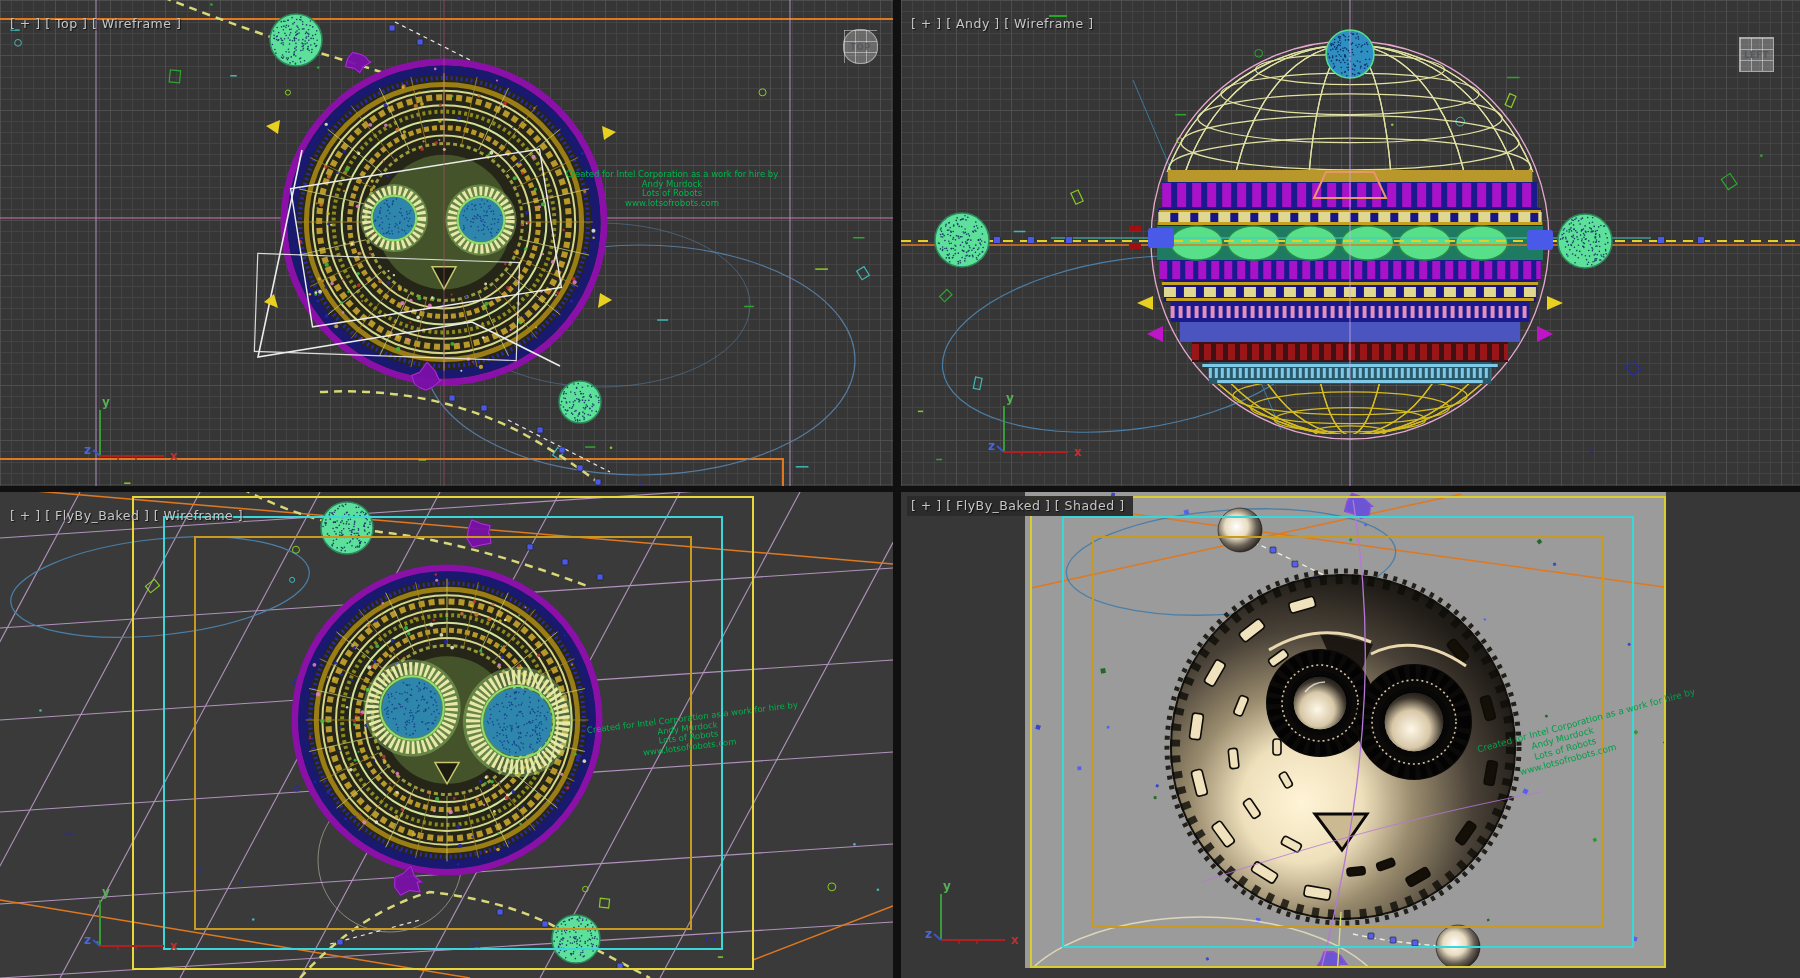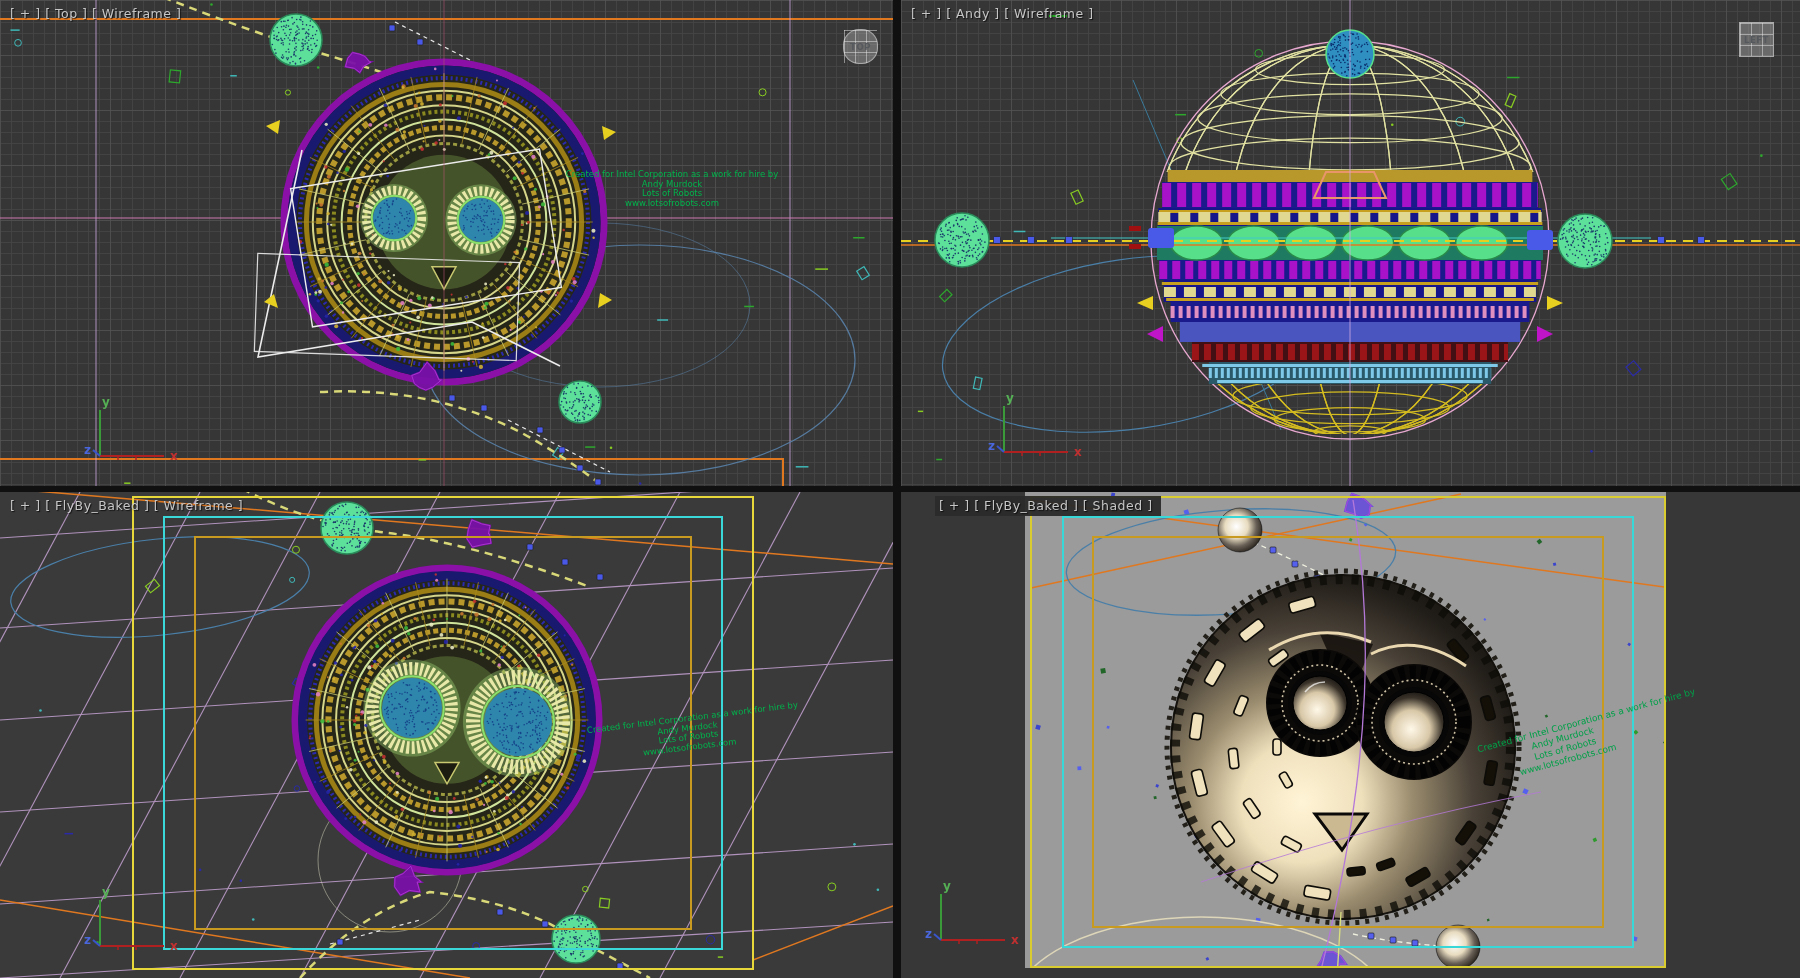--- a/index.html
+++ b/index.html
@@ -12,23 +12,23 @@
       linear-gradient(to bottom, rgba(90,90,90,.45) 1px, transparent 1px),
       linear-gradient(to right, rgba(70,70,70,.8) 1px, transparent 1px),
       linear-gradient(to bottom, rgba(70,70,70,.8) 1px, transparent 1px);
     background-size:55px 55px,55px 55px,11px 11px,11px 11px;}
   .vp-plain{background:#3a3a3a;}
   #vp1{left:0;top:0;width:893px;height:486px;}
   #vp2{left:901px;top:0;width:899px;height:486px;}
   #vp3{left:0;top:492px;width:893px;height:486px;}
   #vp4{left:901px;top:492px;width:899px;height:486px;background:#373737;}
   .scene{position:absolute;left:0;top:0;}
-  .vp-label{position:absolute;left:10px;top:6px;color:#c6c6c6;font-size:12.5px;
+  .vp-label{position:absolute;left:10px;top:16px;color:#c6c6c6;font-size:12.5px;
      letter-spacing:.5px;z-index:20;cursor:default;text-shadow:1px 1px 1px rgba(0,0,0,.7);}
-  .vp-label.boxed{background:rgba(42,42,42,.95);padding:2px 8px 3px 4px;left:6px;top:4px;margin-left:28px;}
+  .vp-label.boxed{background:rgba(42,42,42,.95);padding:2px 8px 3px 4px;left:6px;top:4px;}
   .viewcube{position:absolute;width:33px;height:33px;z-index:20;
      background:rgba(190,190,190,.38);border:1px solid rgba(220,220,220,.55);
      display:flex;align-items:center;justify-content:center;
      box-shadow:inset 0 0 0 1px rgba(120,120,120,.4);}
   .viewcube:before{content:"";position:absolute;inset:0;
      background-image:linear-gradient(to right,rgba(230,230,230,.5) 1px,transparent 1px),
                       linear-gradient(to bottom,rgba(230,230,230,.5) 1px,transparent 1px);
      background-size:11px 11px;}
   .viewcube span{position:relative;color:#55585c;font-size:8.5px;font-weight:bold;letter-spacing:.5px;}
   .credit{position:absolute;z-index:10;text-align:center;color:#00b44c;
@@ -1245,21 +1245,21 @@
           <line x1="103" y1="452" x2="167" y2="452" stroke="#b02020" stroke-width="2"></line>
           <line x1="121" y1="452" x2="121" y2="456" stroke="#b02020" stroke-width="1.5"></line>
           <line x1="139" y1="452" x2="139" y2="456" stroke="#b02020" stroke-width="1.5"></line>
           <line x1="103" y1="452" x2="96" y2="446" stroke="#3a55cc" stroke-width="2"></line>
           <text x="105" y="402" fill="#55b055" font-size="12" font-family="DejaVu Sans, sans-serif" font-weight="bold">y</text>
           <text x="173" y="456" fill="#c03030" font-size="12" font-family="DejaVu Sans, sans-serif" font-weight="bold">x</text>
           <text x="87" y="450" fill="#4a66dd" font-size="12" font-family="DejaVu Sans, sans-serif" font-weight="bold">z</text>
         </g>
     </svg>
     <div class="vp-label">[ + ] [ Andy ] [ Wireframe ]</div>
-    <div class="viewcube" style="left:838px;top:22px;">
+    <div class="viewcube" style="left:838px;top:37px;">
       <span>LEFT</span>
       </div>
   </div>
 
   <div class="vp vp-plain" id="vp3">
     <svg class="scene" width="893" height="486" viewBox="0 0 893 486">
       <g stroke="#d8b0e8" stroke-width="1.1" opacity=".75">
         <line x1="0" y1="46" x2="893" y2="-14"></line>
           <line x1="0" y1="136" x2="893" y2="76"></line>
         <line x1="0" y1="228" x2="893" y2="168"></line>

